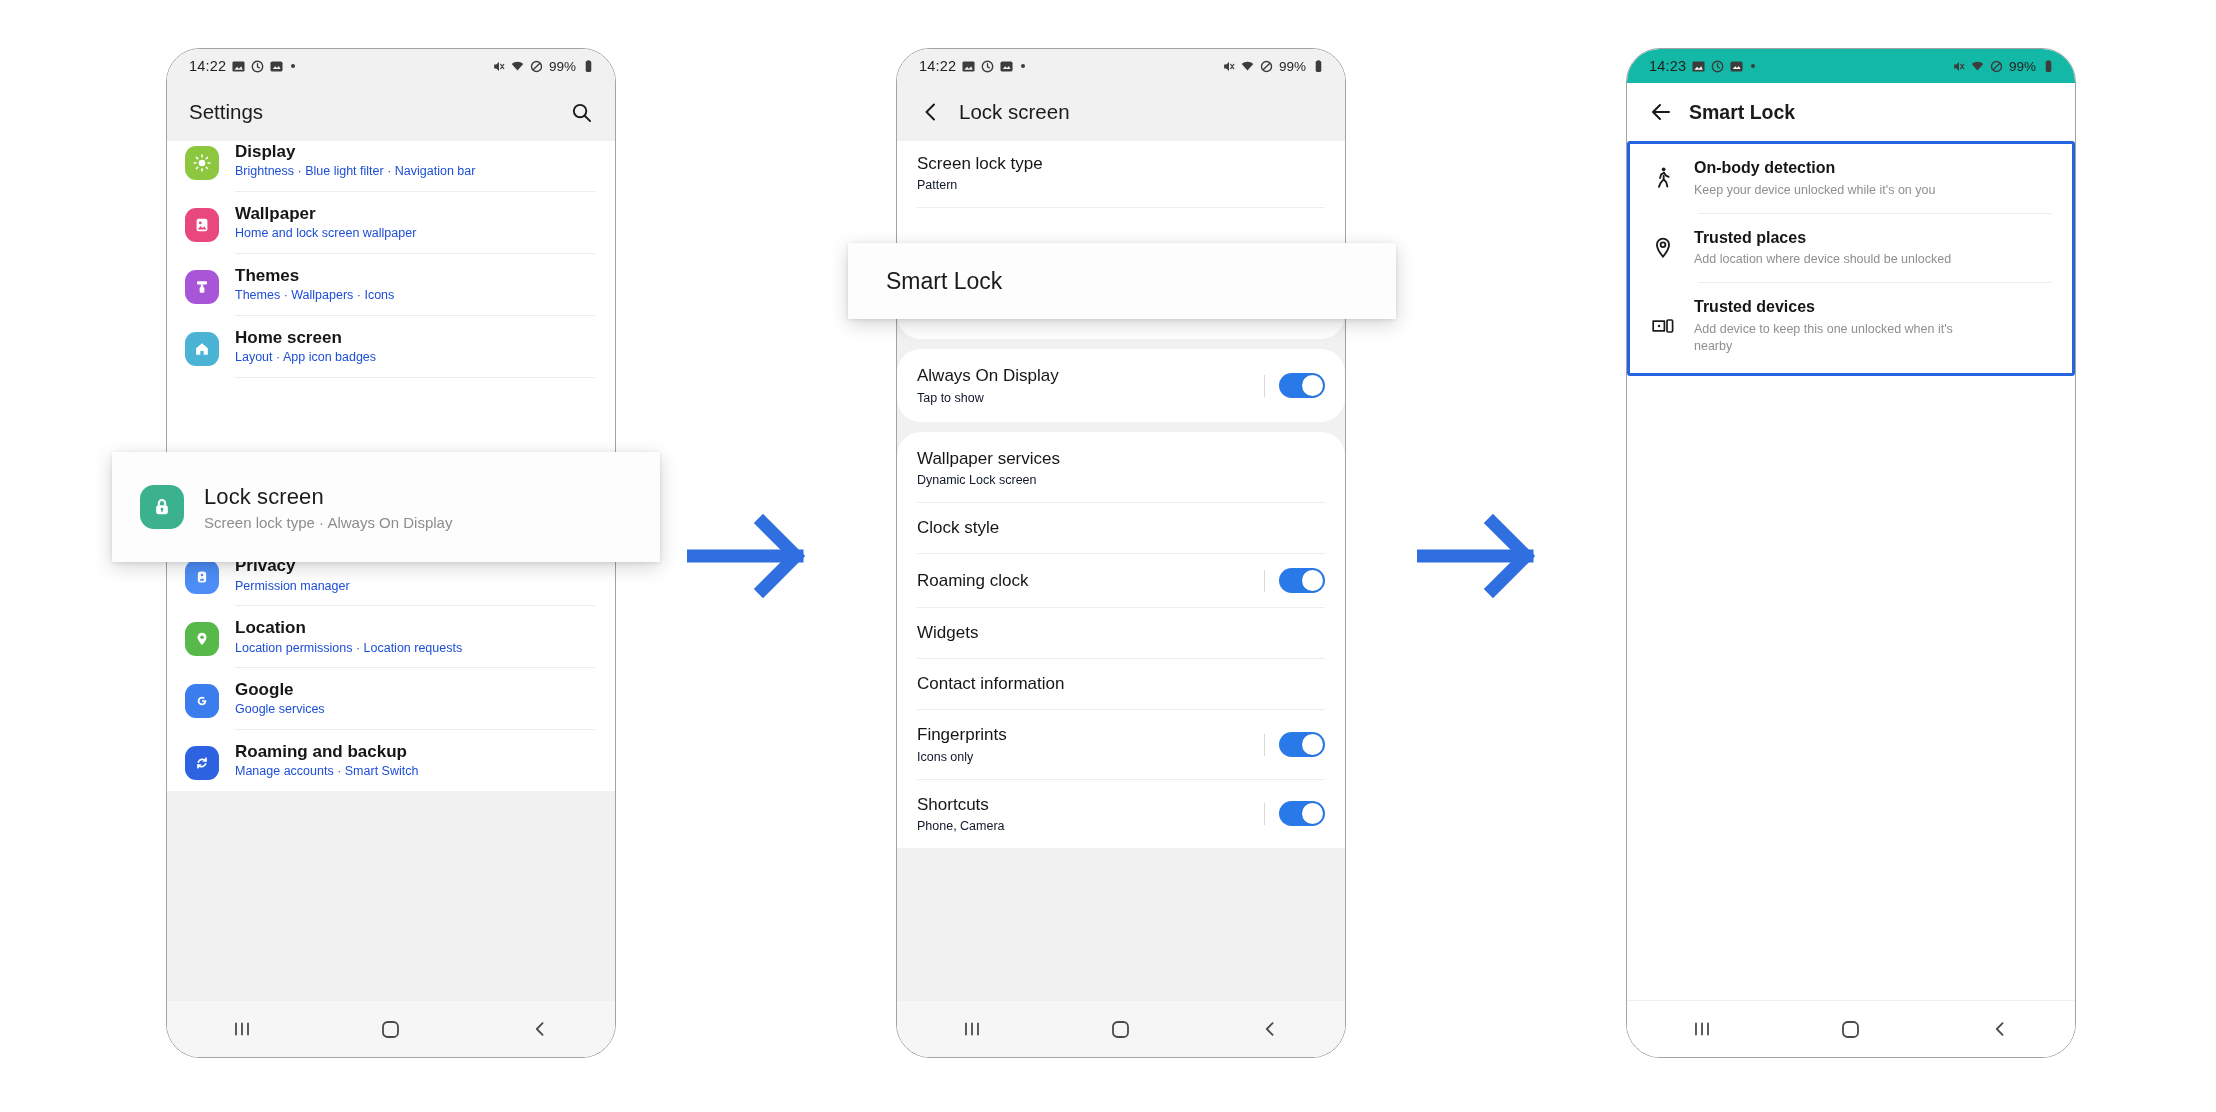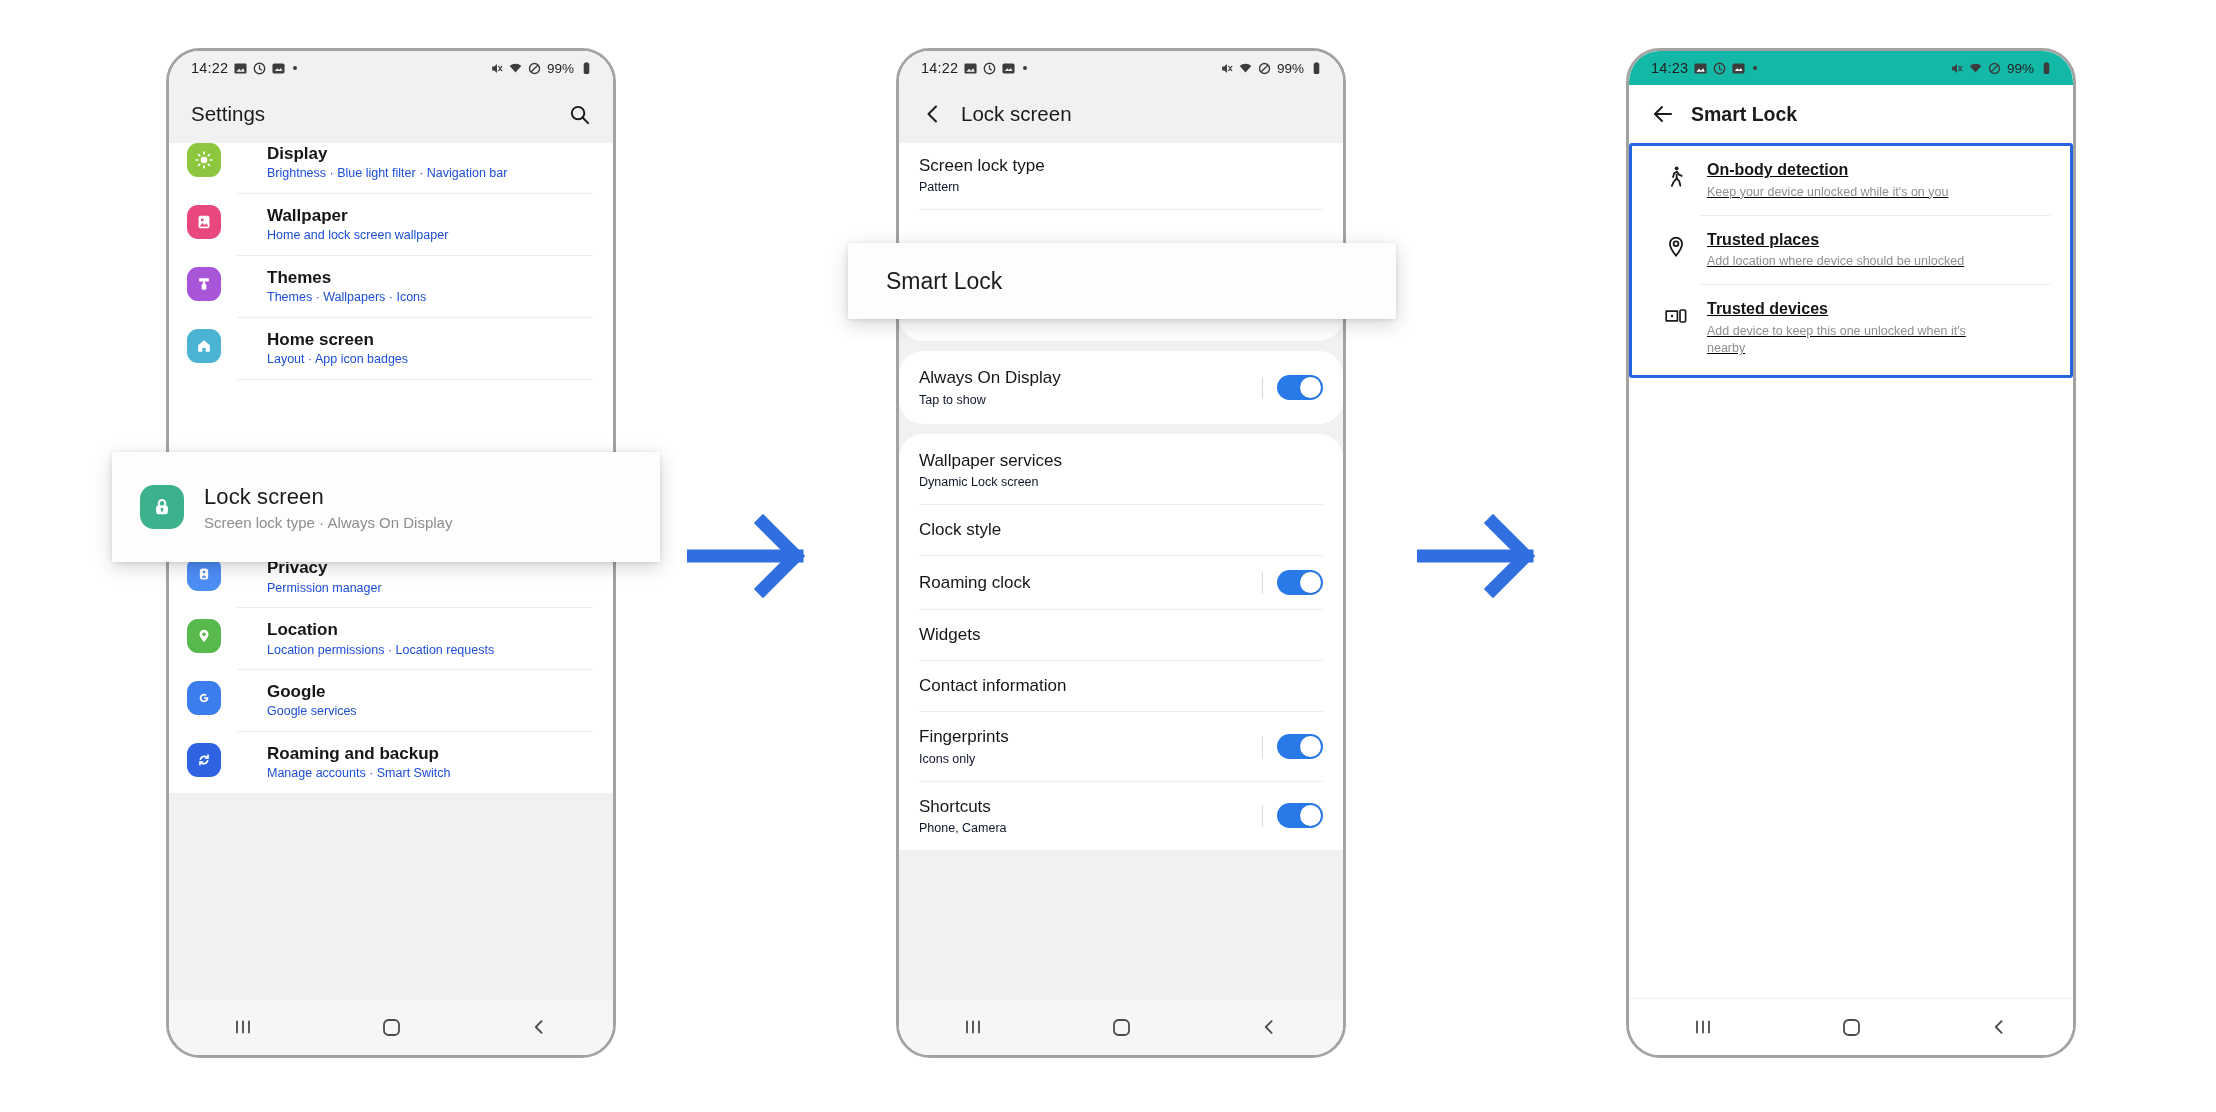--- a/index.html
+++ b/index.html
@@ -8,21 +8,21 @@
     width: 2216px; height: 1112px;
     overflow: hidden;
     font-family: "Liberation Sans", sans-serif;
   }
   .stage { position: relative; width: 2216px; height: 1112px; background:#fff; }
 
   
   .phone {
     position: absolute;
     width: 450px; height: 1010px;
-    border: 3px solid #a3a3a3;
+    border: 1px solid #a3a3a3;
     border-radius: 34px;
     background: #ffffff;
     box-sizing: border-box;
     overflow: hidden;
   }
   #phone1 { left: 166px; top: 48px; }
   #phone2 { left: 896px; top: 48px; }
   #phone3 { left: 1626px; top: 48px; }
 
   .screen { position:relative; width:100%; height:100%; background:#fff; overflow:hidden; }
@@ -69,26 +69,25 @@
   .card {
     background:#fff;
     border-radius: 24px;
     margin: 0 0 10px 0;
     overflow:hidden;
   }
   .card.flat { border-radius:0; }
 
   
   .srow {
-    display:flex; align-items:flex-start;
+    display:flex; align-items:flex-end;
     padding: 11px 20px 11px 18px;
     position:relative;
     min-height: 52px;
     box-sizing:border-box;
-    gap:30px;
   }
   .srow .appicon {
     width:34px; height:34px; border-radius:11px;
     flex:none; margin-right:16px;
     display:flex; align-items:center; justify-content:center;
     color:#fff;
   }
   .srow .appicon svg { display:block; width:20px; height:20px; }
   .srow .txt { flex:1; min-width:0; }
   .srow .title { font-size:17px; color:#161616; font-weight:700; line-height:1.25; }
@@ -115,24 +114,23 @@
     background:#2979e8; position:relative; flex:none;
   }
   .toggle .knob {
     position:absolute; top:2px; right:2px;
     width:21px; height:21px; border-radius:50%;
     background:#fff; box-shadow:0 0 0 1px rgba(0,0,0,.04);
   }
 
   
   .slrow {
-    display:flex; align-items:flex-start;
-    padding: 14px 22px 14px 27px;
+    display:flex; align-items:center;
+    padding: 14px 22px 14px 16px;
     box-sizing:border-box;
-    text-decoration:underline;
   }
   .slrow .glyph {
     width:34px; height:34px; flex:none; margin-right:14px;
     display:flex; align-items:center; justify-content:center; color:#1b1b1b;
   }
   .slrow .glyph svg { display:block; }
   .slrow .txt { flex:1; min-width:0; }
   .slrow .title { font-size:16px; color:#161616; font-weight:700; line-height:1.3;}
   .slrow .sub { font-size:12.5px; color:#8f8f8f; margin-top:3px; line-height:1.35;}
   .sldiv { height:1px; background:#ededed; margin:0 20px 0 68px; }

